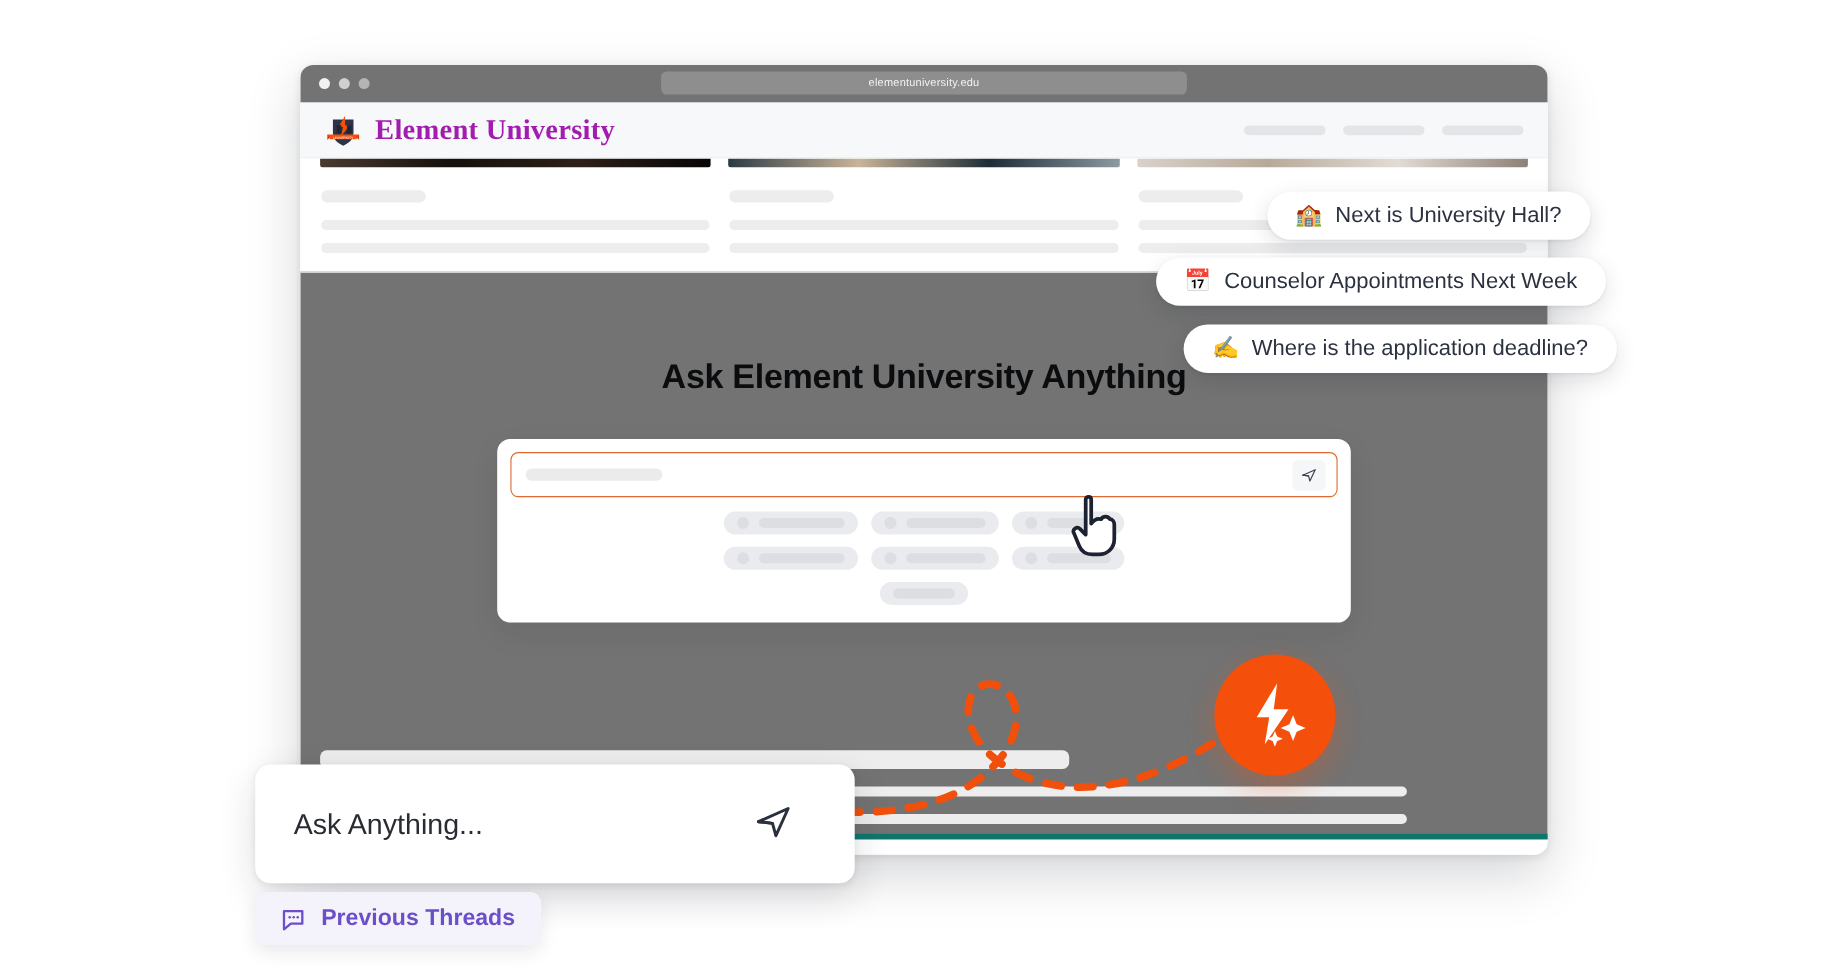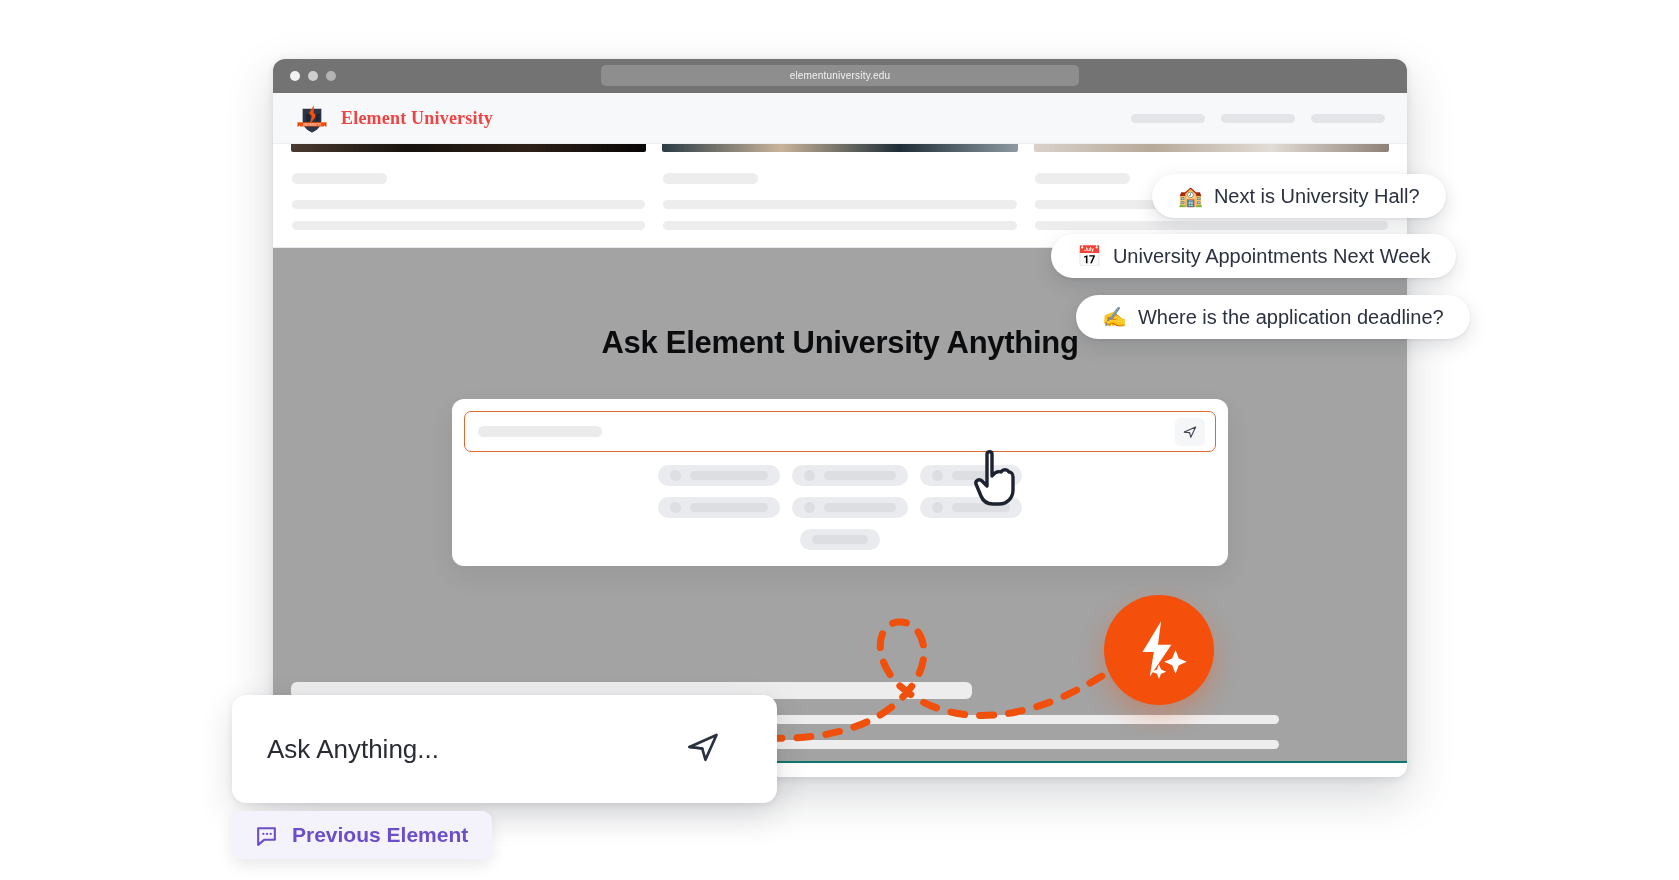--- a/index.html
+++ b/index.html
@@ -45,21 +45,21 @@
   
   .siteheader {
     height: 51px; background: #f7f8fa;
     border-bottom: 1px solid #ebedf1;
     display: flex; align-items: center; padding: 0 22px 0 22px;
   }
   .brand { display: flex; align-items: center; gap: 12px; }
   .crest { width: 34px; height: 34px; position: relative; }
   .brandname {
     font-family: "Liberation Serif", serif;
-    font-size: 18px; font-weight: 700; color: #ef4444; letter-spacing: .2px;
+    font-size: 26px; font-weight: 700; color: #a21caf; letter-spacing: .2px;
   }
   .navpills { margin-left: auto; display: flex; gap: 16px; align-items: center; }
   .navpill { width: 74px; height: 9px; border-radius: 5px; background: #e3e5e9; }
 
   
   .pagebody { position: relative; height: 633px; background: #ffffff; }
 
   .cardrow {
     position: absolute; top: 0; left: 0; right: 0;
     height: 103px; display: flex; gap: 16px; padding: 0 18px;
@@ -73,23 +73,23 @@
   .card:nth-child(1) .cardimg { background: linear-gradient(90deg,#4a3a30,#15100c,#2d2018,#070505); }
   .card:nth-child(2) .cardimg { background: linear-gradient(90deg,#2b3b44,#c9b49a,#1d2c36,#8e9aa2); }
   .card:nth-child(3) .cardimg { background: linear-gradient(90deg,#d9d2cb,#b7a999,#e2dcd6,#8d8076); }
   .cardlines { padding: 21px 1px 0 1px; }
   .ln { border-radius: 6px; background: #ededee; }
   .ln.short { width: 95px; height: 11px; margin-bottom: 16px; }
   .ln.full { width: 100%; height: 9px; margin-bottom: 12px; }
 
   .askpanel {
     position: absolute; left: 0; right: 0; top: 103px; height: 516px;
-    background: #a3a3a3;
+    background: #737373;
     border-top: 1px solid #e7e9ee;
-    border-bottom: 2px solid #0f766e;
+    border-bottom: 5px solid #0f766e;
   }
   .asktitle {
     position: absolute; top: 77px; left: 0; right: 0;
     text-align: center;
     font-size: 31px; font-weight: 700; color: #0b0c0e;
     letter-spacing: -.3px;
   }
 
   .searchcard {
     position: absolute; top: 151px; left: 50%; transform: translateX(-50%);
@@ -317,21 +317,21 @@
       <path d="M32 46 l2 5 l5 2 l-5 2 l-2 5 l-2 -5 l-5 -2 l5 -2 z" fill="#ffffff"></path>
     </svg>
   </div>
 
   <div class="suggest s1">
     <span class="emo">🏫</span>
     <span>Next is University Hall?</span>
   </div>
   <div class="suggest s2">
     <span class="emo">📅</span>
-    <span>University Appointments Next Week</span>
+    <span>Counselor Appointments Next Week</span>
   </div>
   <div class="suggest s3">
     <span class="emo">✍️</span>
     <span>Where is the application deadline?</span>
   </div>
 
   <svg class="cursor" viewBox="0 0 46 58">
     <path d="M15 5 c0 -3 5 -3 5 0 v22 c3 -4 6 -5 9 -4 c2 -3 6 -3 8 0 c2 0 4 2 4 5 v13 c0 8 -6 14 -14 14 h-6 c-6 0 -10 -3 -12 -8 L4 35 c-1 -3 3 -6 6 -3 l5 5 z" fill="#ffffff" stroke="#1d2230" stroke-width="3.4" stroke-linejoin="round"></path>
   </svg>
 
@@ -345,16 +345,16 @@
     </span>
   </div>
 
   <div class="threads">
     <svg viewBox="0 0 24 24" fill="none" stroke="#6b4ec8" stroke-width="2" stroke-linecap="round" stroke-linejoin="round">
       <path d="M4 5 h16 v11 h-10 l-6 5 z"></path>
       <circle cx="9" cy="10.5" r="1.1" fill="#6b4ec8" stroke="none"></circle>
       <circle cx="12.5" cy="10.5" r="1.1" fill="#6b4ec8" stroke="none"></circle>
       <circle cx="16" cy="10.5" r="1.1" fill="#6b4ec8" stroke="none"></circle>
     </svg>
-    <span class="threadslabel">Previous Element</span>
+    <span class="threadslabel">Previous Threads</span>
   </div>
 
 </div>
 
 </body></html>

